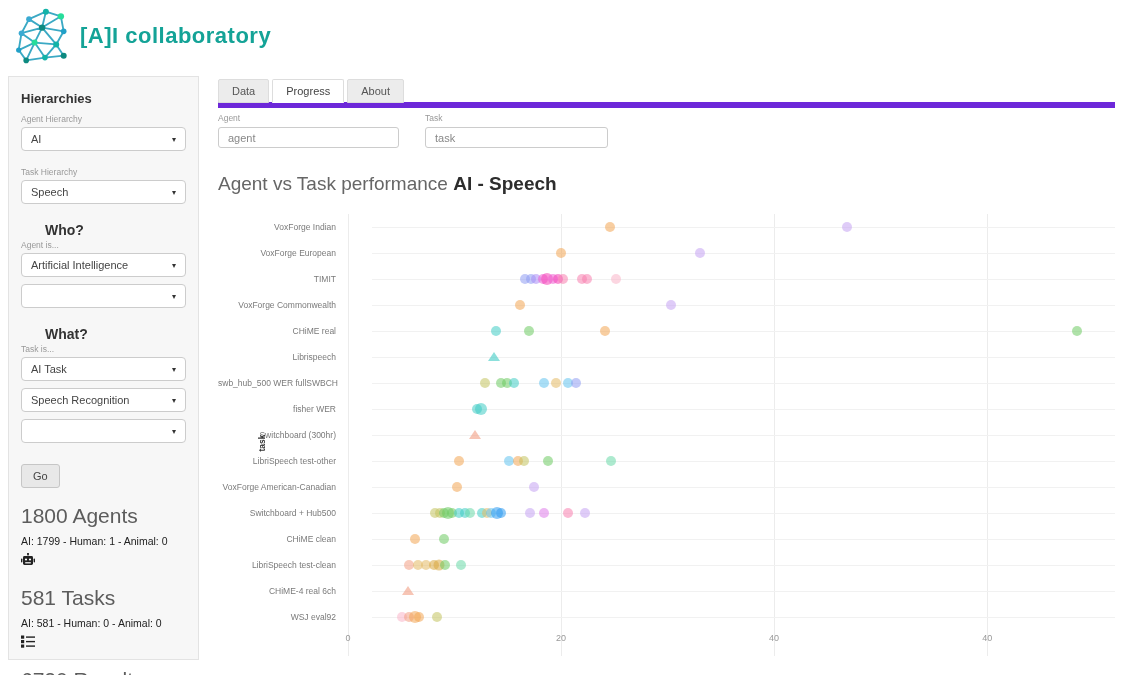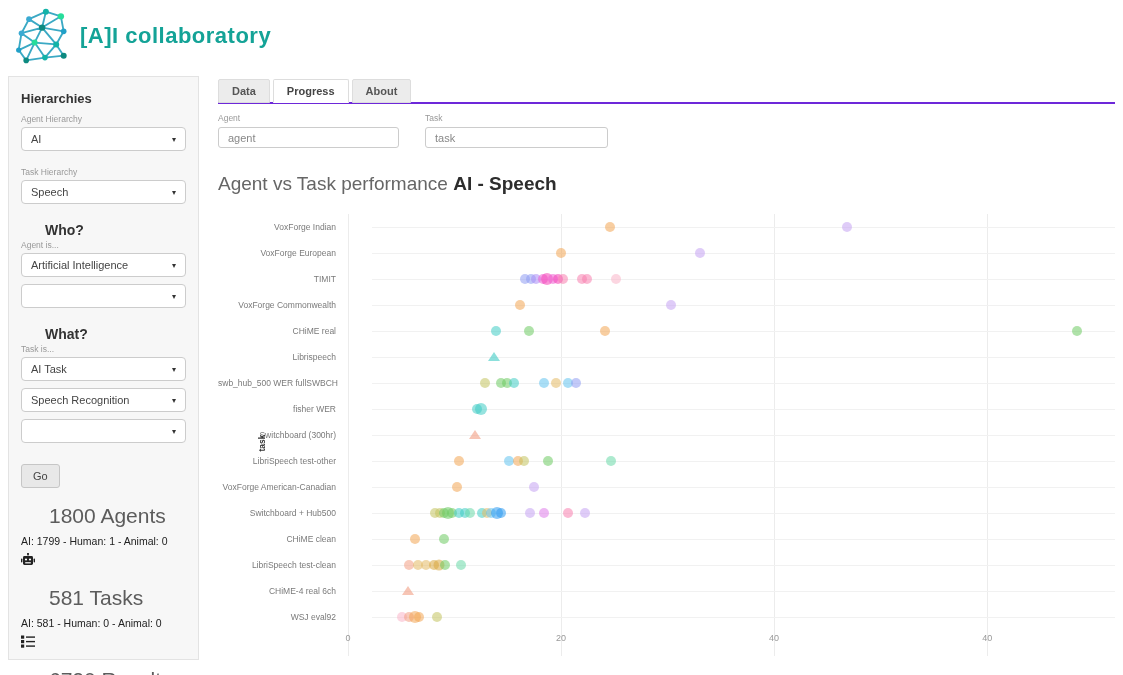--- a/index.html
+++ b/index.html
@@ -15,26 +15,26 @@
              background:#f7f7f7; border:1px solid #e3e3e3; padding:14px 12px; }
   .side-h1 { font-size:13px; font-weight:bold; color:#333; margin-bottom:1px; }
   .side-h2 { font-size:14px; font-weight:bold; color:#333; margin-top:18px;margin-left:24px; }
   .side-label { font-size:8.5px; color:#999; margin:8px 0 3px; }
   .select { height:24px; background:#fff; border:1px solid #ccc; border-radius:4px;
             display:flex; align-items:center; justify-content:space-between;
             padding:0 9px; font-size:11px; color:#444; margin-bottom:7px; cursor:pointer; }
   .caret { font-size:8px; color:#333; }
   .go-btn { display:inline-block; margin-top:14px; padding:5px 11px; background:#e8e8e8;
             border:1px solid #c6c6c6; border-radius:3px; font-size:11px; color:#444; cursor:pointer; }
-  .stat-big { font-size:21px; color:#5c5c5c; font-weight:400; margin-top:16px;margin-left:28px; }
+  .stat-big { font-size:21px; color:#5c5c5c; font-weight:400; margin-top:16px; }
   .stat-detail { font-size:10.5px; color:#222; margin:7px 0 5px; }
   .stat-icon { width:14px; height:13px; color:#222; }
 
   
-  .tabs { position:absolute; left:218px; top:78px; width:897px; display:flex; border-bottom:2px solid #6d28d9;font-weight:bold; }
+  .tabs { position:absolute; left:218px; top:78px; width:897px; display:flex; border-bottom:6px solid #6d28d9; }
   .tab { font-size:11px; color:#555; padding:5px 13px; border:1px solid #ddd; background:#ececec;
          margin-right:3px; border-radius:2px 2px 0 0; position:relative; top:1px; cursor:pointer; }
   .tab.active { background:#fff; border-bottom-color:#fff; color:#444; }
 
   
   .field { position:absolute; top:113px; }
   .field-label { font-size:8.5px; color:#999; margin-bottom:4px; }
   .field-input { width:181px; height:21px; border:1px solid #ccc; border-radius:3px;
                  font-size:11px; color:#888; padding:0 9px; background:#fff;
                  font-family:"Liberation Sans",sans-serif; }

